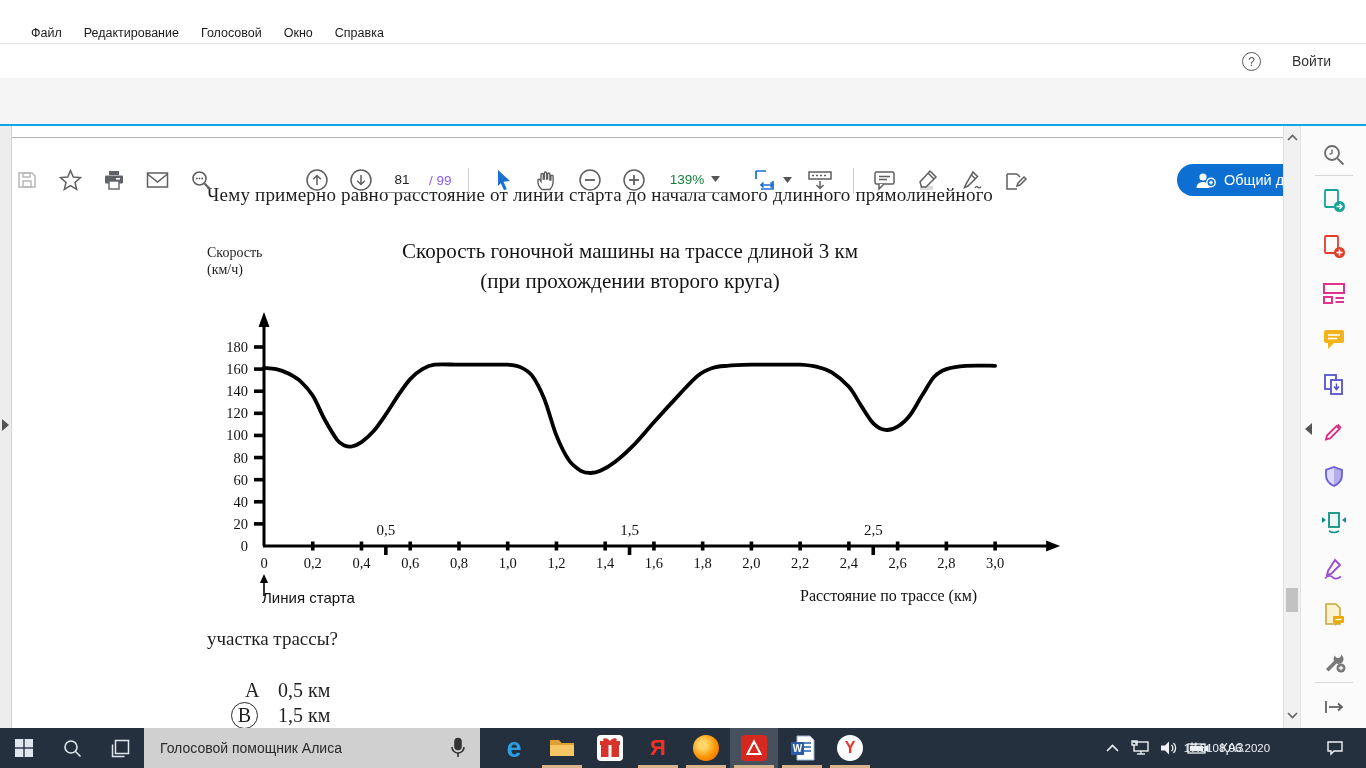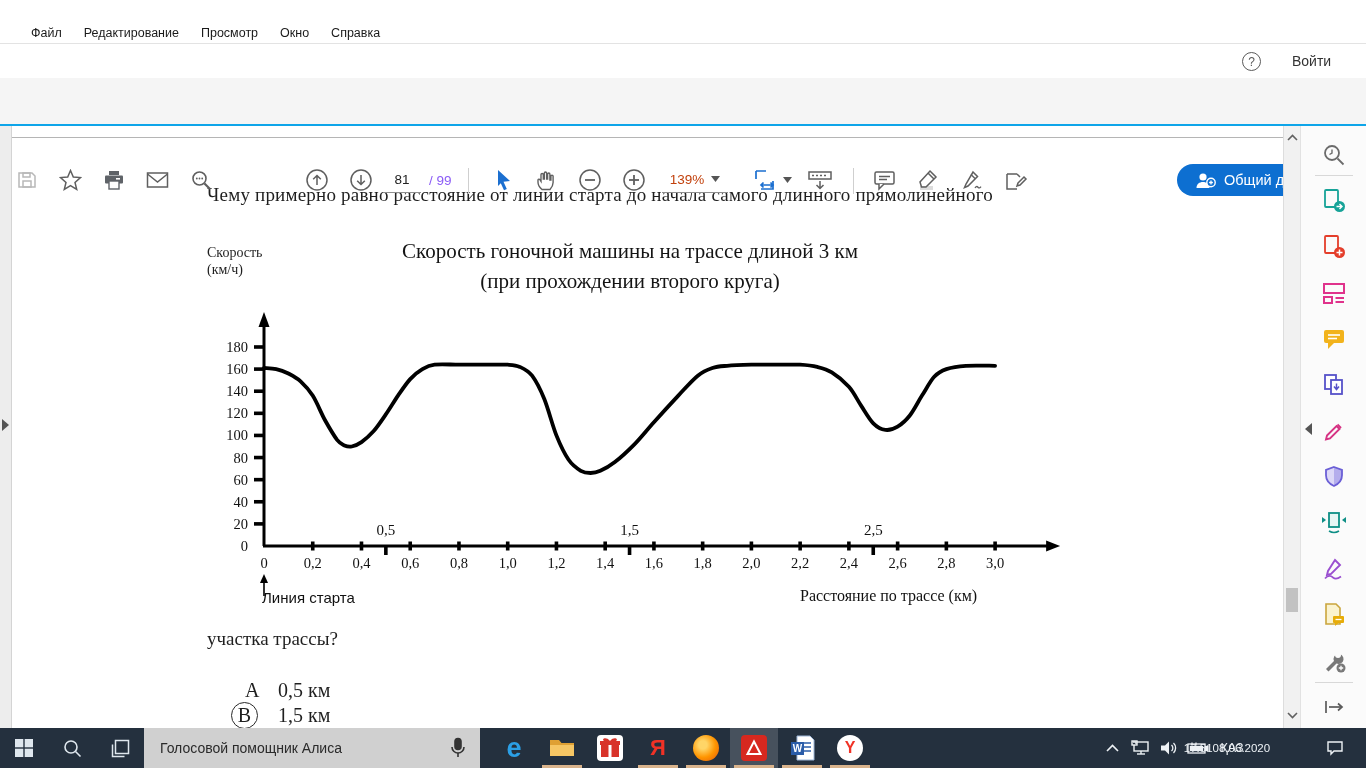--- a/index.html
+++ b/index.html
@@ -29,21 +29,21 @@
   #signin{left:1292px;top:0;height:34px;line-height:34px;font-size:14px;color:#333}
 
   
   #toolbar{left:0;top:78px;width:1366px;height:48px;background:#f5f5f5;border-bottom:2px solid #0ea5e9;box-sizing:border-box}
   .tbtn{top:88px;width:28px;height:28px;display:flex;align-items:center;justify-content:center}
   .vsep{top:90px;width:1px;height:26px;background:#cfcfcf}
   #page-box{left:383px;top:88px;width:38px;height:26px;border-bottom:1px solid #8f8f8f;
             display:flex;align-items:center;justify-content:center;font-size:13.5px;color:#222}
   #page-total{left:429px;top:95px;font-size:13.5px;color:#8b5cf6;white-space:nowrap}
   #zoom-box{left:662px;top:88px;width:66px;height:26px;border-bottom:1px solid #8f8f8f;
-            display:flex;align-items:center;justify-content:center;gap:7px;font-size:13.5px;color:#c2410c}
+            display:flex;align-items:center;justify-content:center;gap:7px;font-size:13.5px;color:#15803d}
   #share-btn{left:1177px;top:86px;height:32px;background:#0d6fd1;border-radius:16px;
              display:flex;align-items:center;gap:8px;padding:0 17px;color:#fff;font-size:14.5px;white-space:nowrap}
 
   
   #pdf-page{left:0;top:126px;width:1366px;height:602px;background:#fff;overflow:hidden}
   #page-top-edge{left:12px;top:11px;width:1271px;height:1px;background:#b5b5b5}
   .tick{font-family:"Liberation Serif",serif;font-size:14.5px;fill:#111}
   .midlab{font-family:"Liberation Serif",serif;font-size:15px;fill:#111}
 
   #left-rail{left:0;top:126px;width:12px;height:602px;background:#ededed;border-right:1px solid #d4d4d4;box-sizing:border-box}
@@ -158,21 +158,21 @@
                 box-sizing:border-box;display:flex;align-items:center;justify-content:center">
       <span class="serif" style="font-size:20px;color:#1f1f1f">В</span>
     </div>
     <div class="abs serif" style="left:278px;top:578px;font-size:20px;color:#1f1f1f;white-space:nowrap">1,5 км</div>
   </div>
 
 
   <div class="abs" id="menubar">
     <span class="menu-item">Файл</span>
     <span class="menu-item">Редактирование</span>
-    <span class="menu-item">Просмотр</span>
+    <span class="menu-item">Голосовой</span>
     <span class="menu-item">Окно</span>
     <span class="menu-item">Справка</span>
   </div>
 
   <div class="abs" id="help-btn">?</div>
   <div class="abs" style="top:44px" id="signin">Войти</div>
 
   <div class="abs" id="toolbar">
     <div class="abs tbtn" style="left:13px">
       <svg width="22" height="22" fill="none" stroke="#b8b8b8" stroke-width="1.5">

